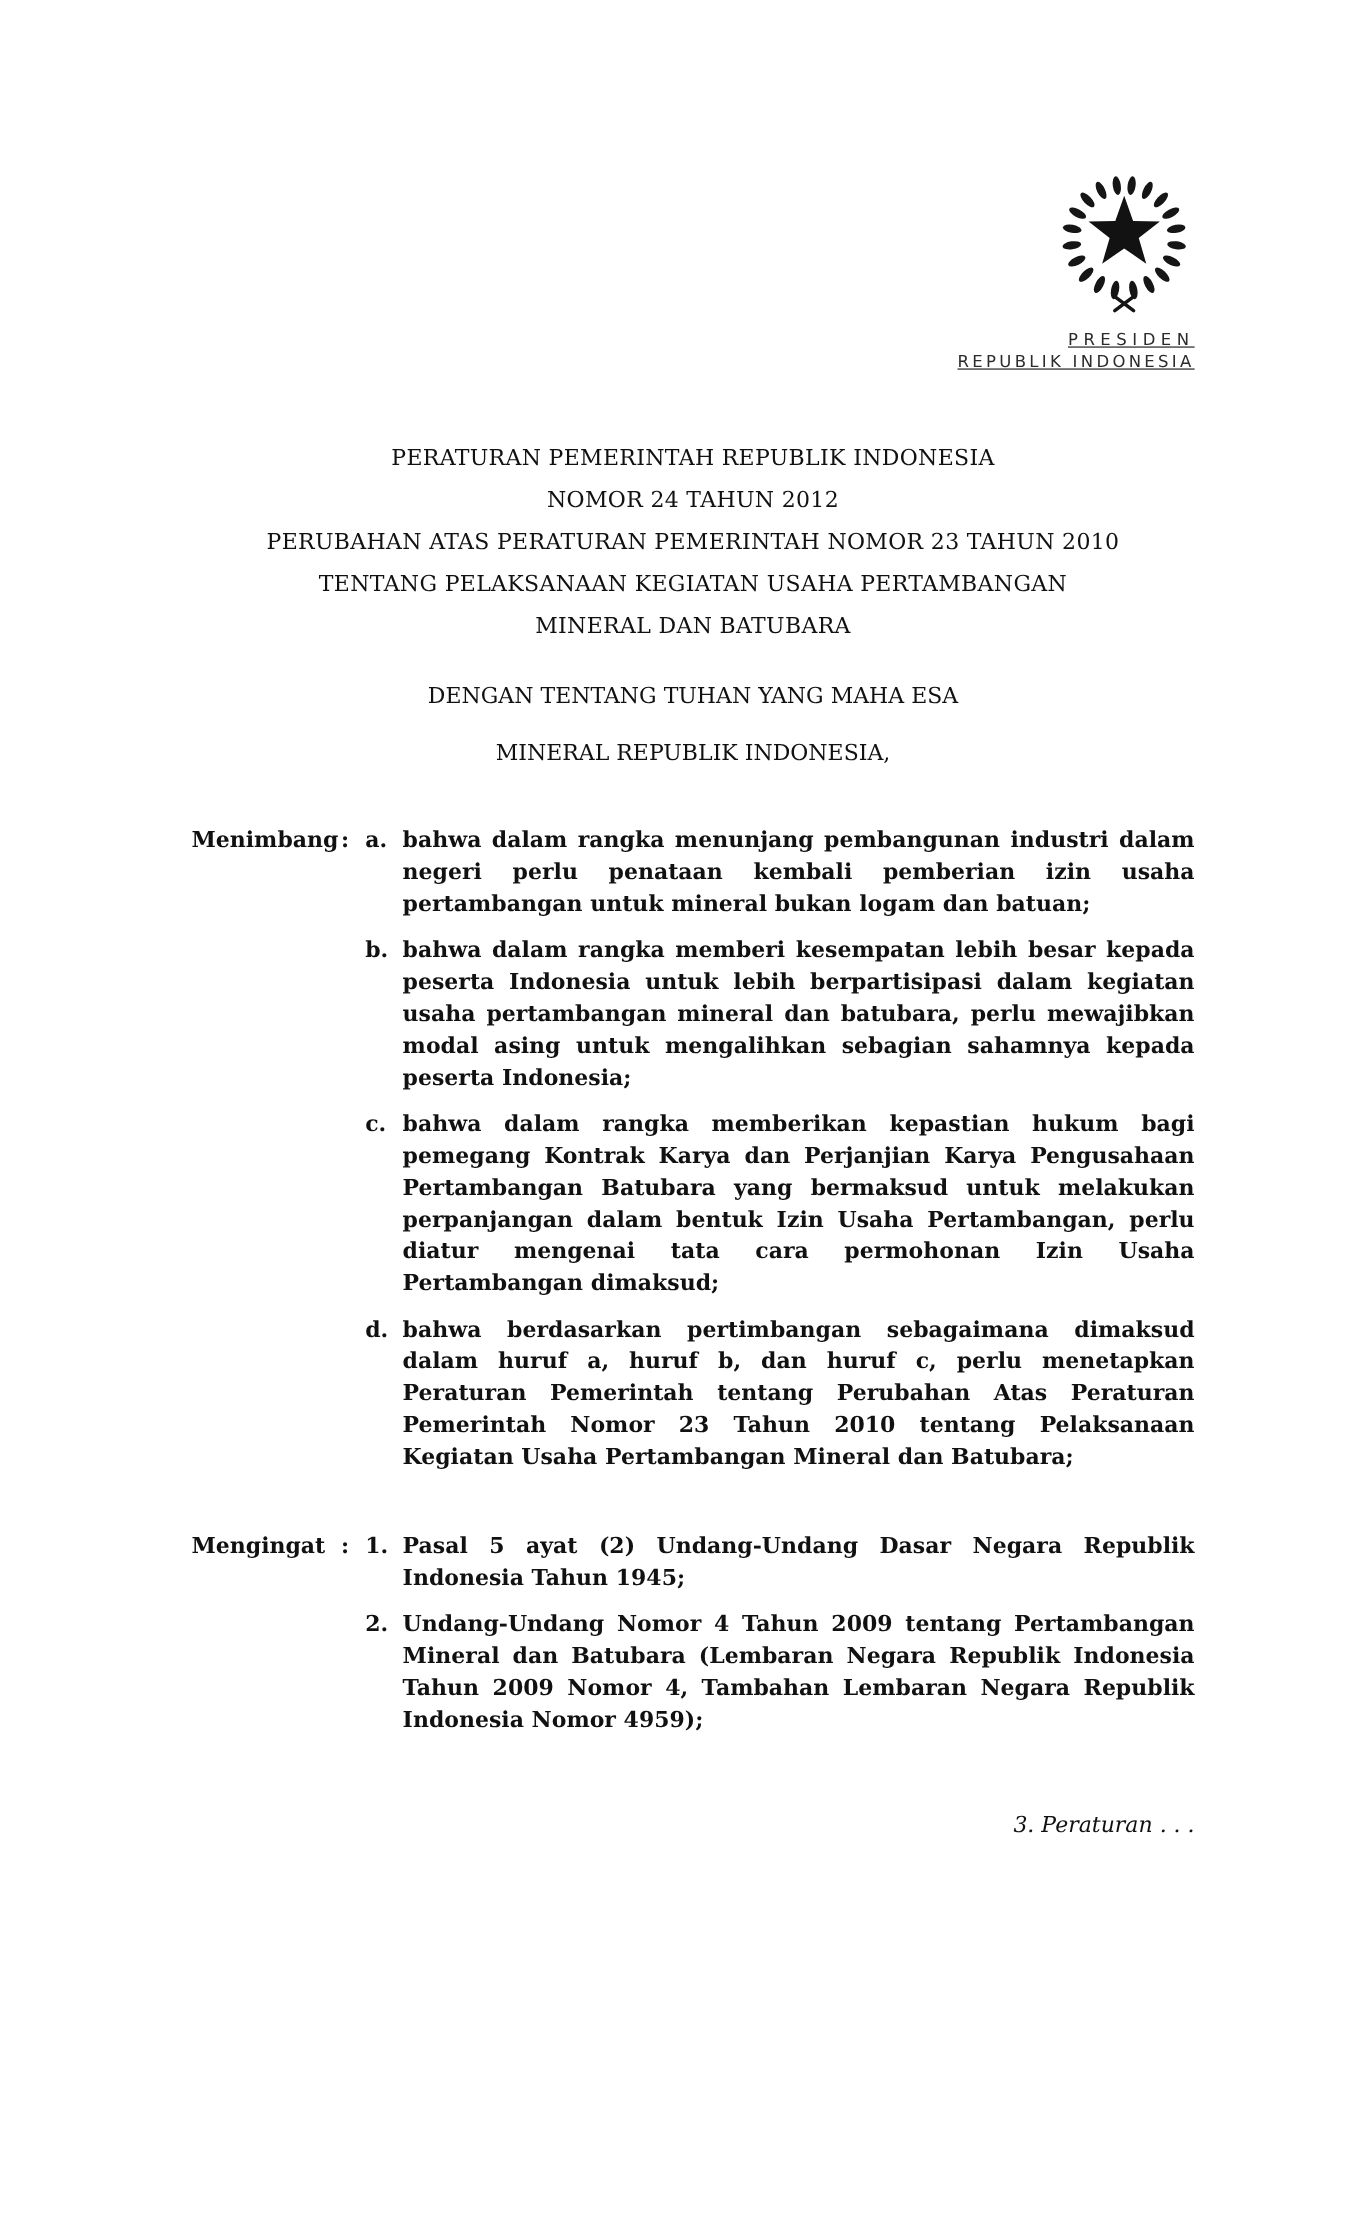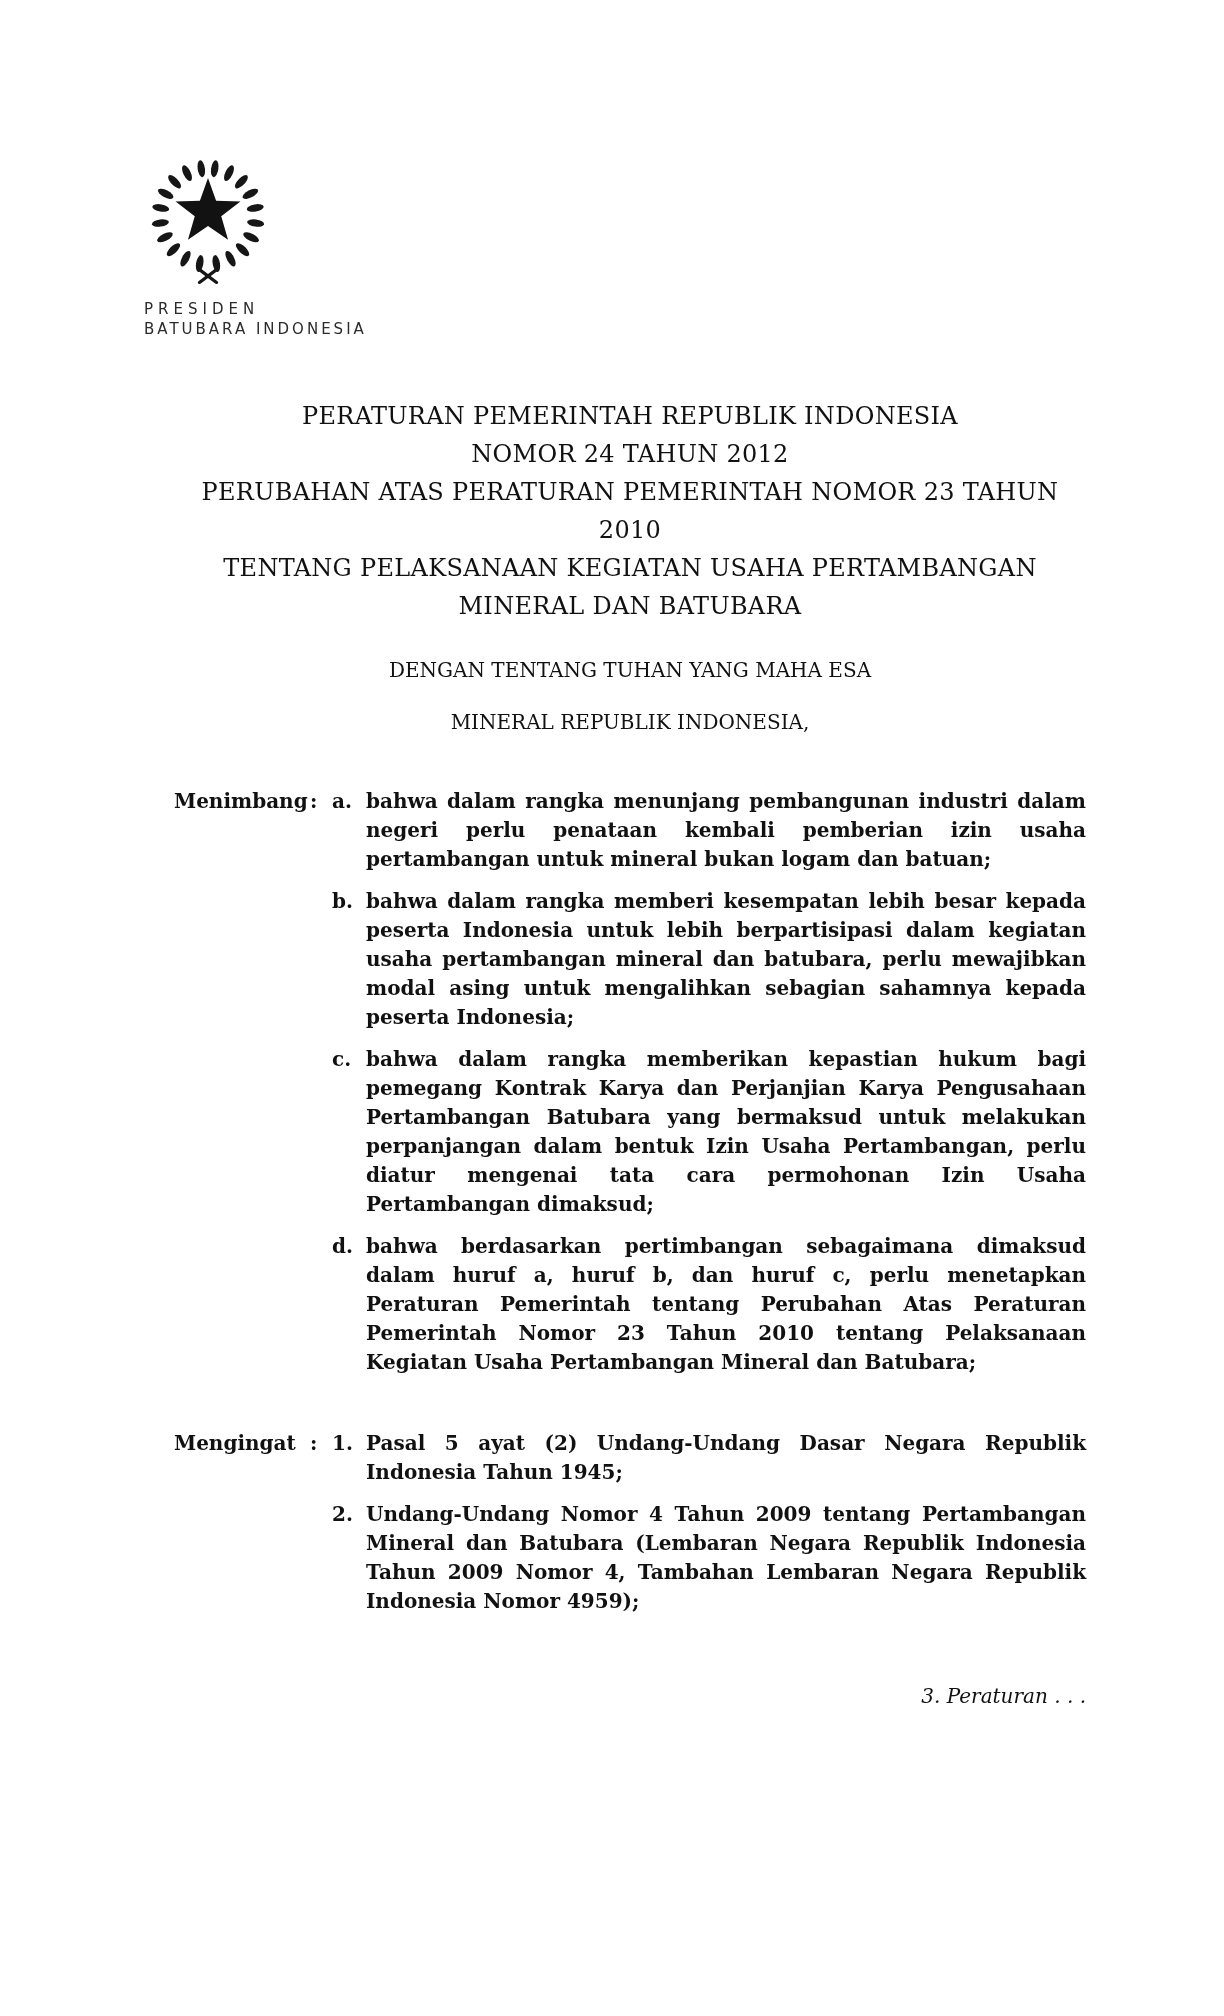--- a/index.html
+++ b/index.html
@@ -20,22 +20,23 @@
     box-sizing: border-box;
     width: 1224px;
     height: 2016px;
   }
   .content {
     margin-left: 174px;
     width: 912px;
   }
   
   .seal-wrap {
-    text-align: left;
+    text-align: right;
     margin-left: -30px; 
+    text-decoration: underline;
   }
   .seal-svg {
     display: inline-block;
   }
   .seal-caption {
     margin-top: 6px;
     font-family: "DejaVu Sans", sans-serif;
     color: #2b2b2b;
   }
   .seal-caption .line1 {
@@ -47,21 +48,21 @@
     font-size: 15px;
     letter-spacing: 3px;
     line-height: 20px;
   }
   
   .title-block {
     margin-top: 58px;
     text-align: center;
   }
   .title-line {
-    font-size: 24px;
+    font-size: 20px;
     line-height: 38px;
     letter-spacing: 0.3px;
     text-align: center;
   }
   .invocation {
     margin-top: 26px;
     text-align: center;
     font-size: 20px;
     line-height: 38px;
   }
@@ -141,21 +142,21 @@
           <ellipse cx="0" cy="0" rx="3.4" ry="8" transform="translate(66.3 17.4) rotate(8)"></ellipse>
         </g>
 
         <g stroke="#161616" stroke-width="3" stroke-linecap="round">
           <line x1="52" y1="112" x2="68" y2="124"></line>
           <line x1="68" y1="112" x2="52" y2="124"></line>
         </g>
       </svg>
       <div class="seal-caption">
         <div class="line1">PRESIDEN</div>
-        <div class="line2">BATUBARA INDONESIA</div>
+        <div class="line2">REPUBLIK INDONESIA</div>
       </div>
     </div>
 
     <div class="title-block">
       <div class="title-line">PERATURAN PEMERINTAH REPUBLIK INDONESIA</div>
       <div class="title-line">NOMOR 24 TAHUN 2012</div>
       <div class="title-line">PERUBAHAN ATAS PERATURAN PEMERINTAH NOMOR 23 TAHUN 2010</div>
       <div class="title-line">TENTANG PELAKSANAAN KEGIATAN USAHA PERTAMBANGAN</div>
       <div class="title-line">MINERAL DAN BATUBARA</div>
     </div>

